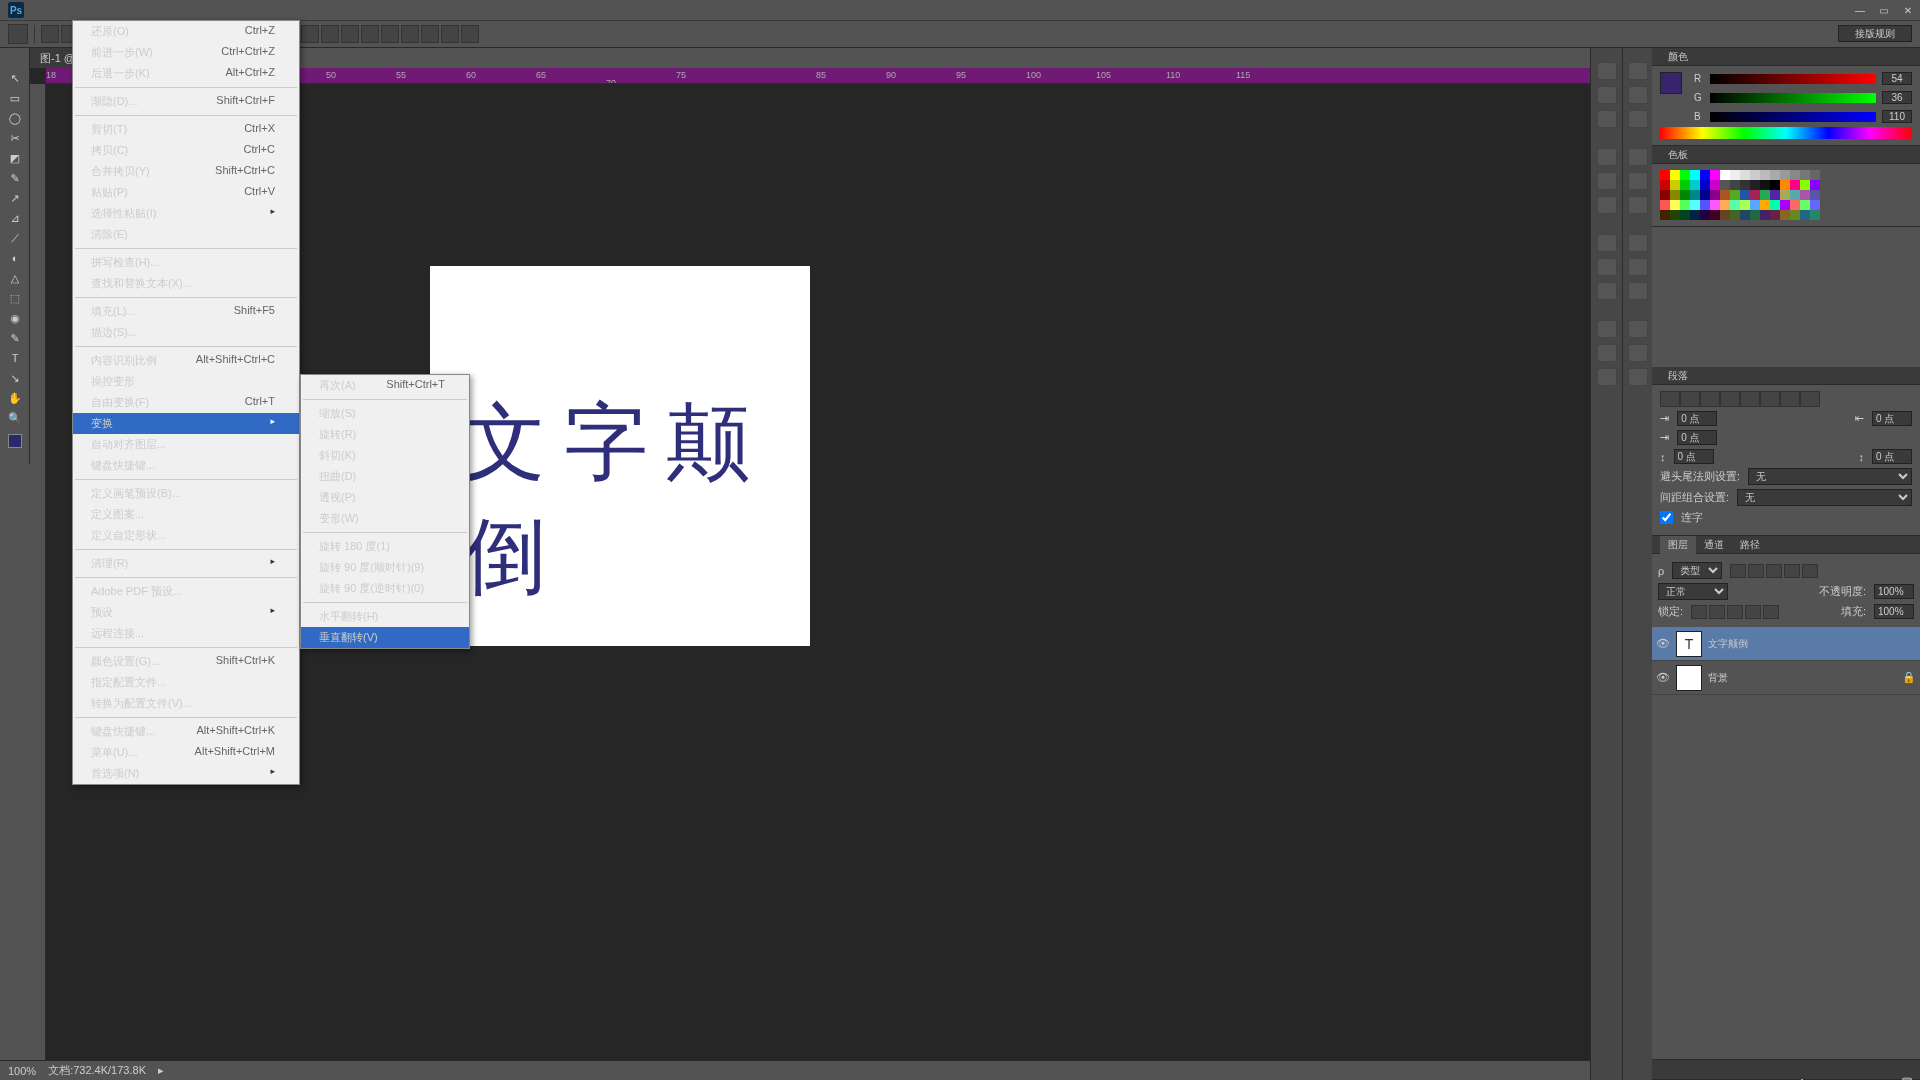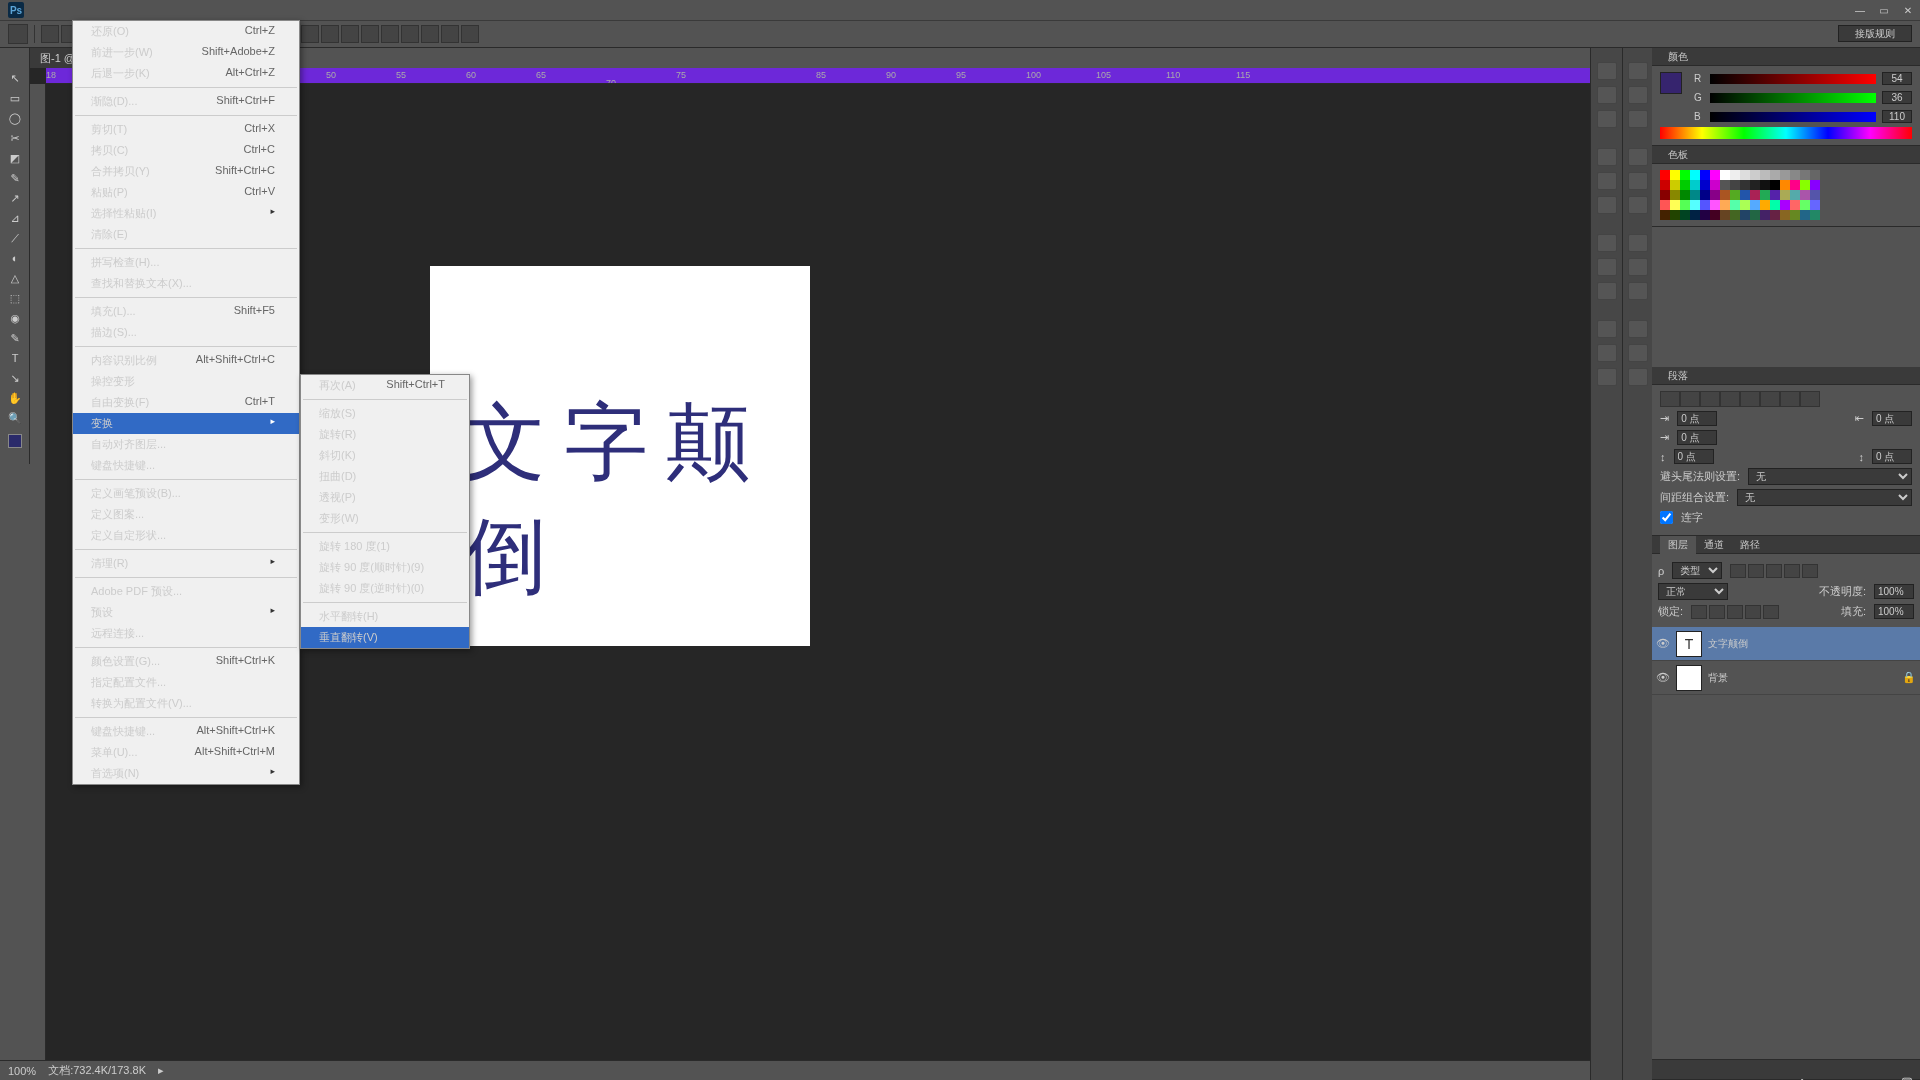--- a/index.html
+++ b/index.html
@@ -12,21 +12,21 @@
 .window-btn { width: 24px; height: 20px; display: flex; align-items: center; justify-content: center; font-size: 10px; }
 .options-bar { height: 28px; background: #535353; border-top: 1px solid #3a3a3a; border-bottom: 1px solid #2a2a2a; display: flex; align-items: center; padding-left: 8px; gap: 6px; }
 .opt-icon { width: 20px; height: 20px; background: #444; border: 1px solid #333; }
 .doc-tab-area { position: absolute; left: 30px; top: 48px; height: 20px; display: flex; }
 .doc-tab { background: #3a3a3a; padding: 2px 10px; font-size: 10px; display: flex; align-items: center; }
 .toolbox { position: absolute; left: 0; top: 48px; width: 30px; background: #535353; border-right: 1px solid #2a2a2a; padding-top: 20px; }
 .tool { width: 30px; height: 20px; display: flex; align-items: center; justify-content: center; cursor: default; }
 .tool-fg { width: 14px; height: 14px; background: #2a2a6a; border: 1px solid #888; position: relative; margin: 6px auto; }
 .tool-bg { width: 14px; height: 14px; background: #fff; border: 1px solid #888; position: absolute; left: 6px; top: 6px; z-index: -1; }
 .canvas-area { position: absolute; left: 30px; top: 68px; right: 330px; bottom: 20px; background: #262626; }
-.ruler-h { position: absolute; left: 16px; right: 0; top: 0; height: 16px; background: #6d28d9; border-bottom: 1px solid #2a2a2a; overflow: hidden; }
+.ruler-h { position: absolute; left: 16px; right: 0; top: 0; height: 16px; background: #701a75; border-bottom: 1px solid #2a2a2a; overflow: hidden; }
 .ruler-v { position: absolute; left: 0; top: 16px; bottom: 0; width: 16px; background: #535353; border-right: 1px solid #2a2a2a; }
 .ruler-tick { position: absolute; font-size: 9px; color: #aaa; }
 .canvas { position: absolute; left: 400px; top: 198px; width: 380px; height: 380px; background: #fff; }
 .canvas-text { position: absolute; left: 32px; top: 120px; font-size: 84px; font-weight: 500; color: #2e2e7a; letter-spacing: 18px; font-family: "SimSun", serif; }
 .statusbar { position: absolute; left: 0; bottom: 0; right: 330px; height: 20px; background: #535353; border-top: 1px solid #2a2a2a; display: flex; align-items: center; padding-left: 8px; font-size: 10px; gap: 12px; }
 .panels { position: absolute; right: 0; top: 48px; bottom: 0; width: 330px; background: #535353; display: flex; }
 .panel-iconcol { width: 32px; background: #474747; border-left: 1px solid #2a2a2a; display: flex; flex-direction: column; align-items: center; padding-top: 14px; gap: 20px; }
 .panel-icongroup { display: flex; flex-direction: column; gap: 6px; }
 .panel-iconbtn { width: 20px; height: 18px; background: #555; border: 1px solid #444; border-radius: 2px; }
 .panel-main { flex: 1; background: #535353; display: flex; flex-direction: column; }
@@ -455,21 +455,21 @@
   </div>
 </div>
 
 <div class="dropdown" id="edit-menu">
     <div class="mi">
       <span>还原(O)</span>
       <span class="shortcut">Ctrl+Z</span>
     </div>
     <div class="mi">
       <span>前进一步(W)</span>
-      <span class="shortcut">Shift+Adobe+Z</span>
+      <span class="shortcut">Ctrl+Ctrl+Z</span>
     </div>
     <div class="mi">
       <span>后退一步(K)</span>
       <span class="shortcut">Alt+Ctrl+Z</span>
     </div>
     <div class="sep"></div>
     <div class="mi disabled">
       <span>渐隐(D)...</span>
       <span class="shortcut">Shift+Ctrl+F</span>
     </div>

